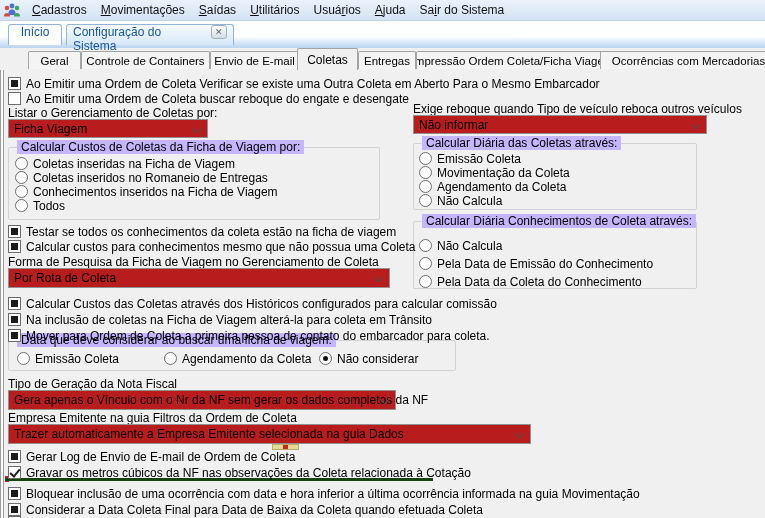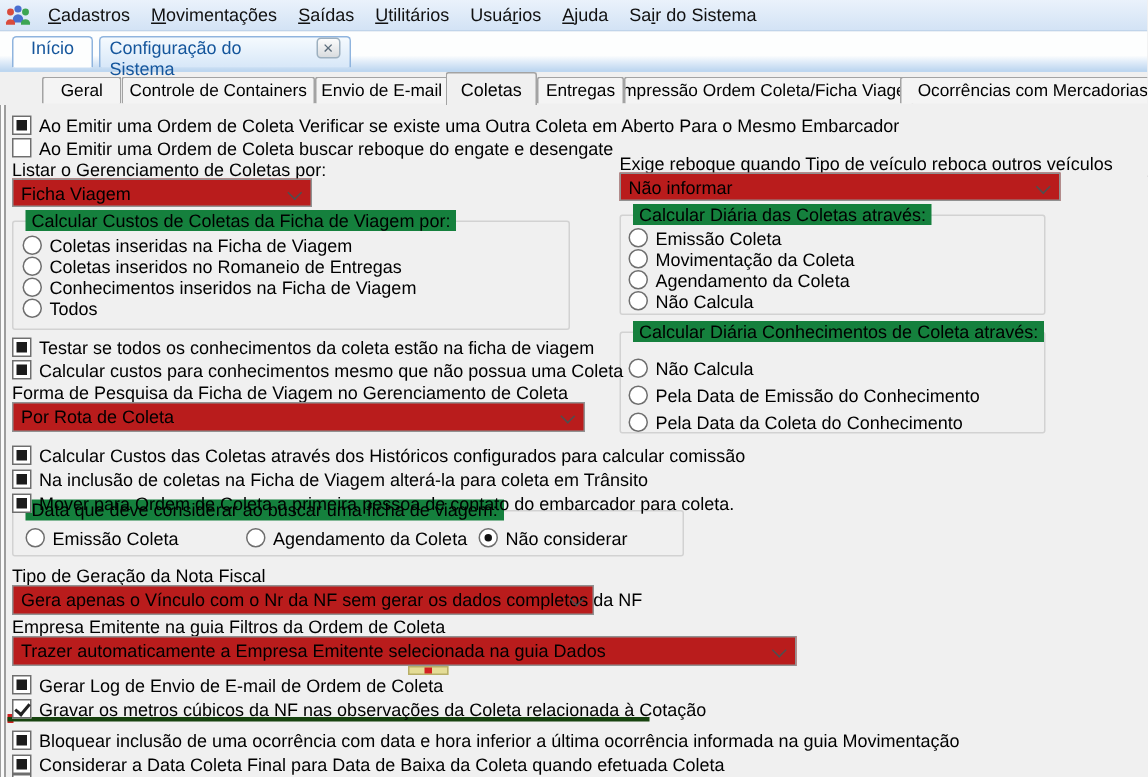--- a/index.html
+++ b/index.html
@@ -47,21 +47,21 @@
   .cb { position:absolute; left:0; top:0; width:13px; height:13px; background:#fff; border:1px solid #6e6e6e; }
   .cb.filled::after { content:""; position:absolute; left:2px; top:2px; width:7px; height:7px; background:#1b1b1b; }
   .cb.check::after { content:""; position:absolute; left:3px; top:0px; width:4px; height:8px;
     border:solid #222; border-width:0 2px 2px 0; transform:rotate(40deg); }
   .rb { position:absolute; left:0; top:0; width:13px; height:13px; background:#fff; border:1px solid #6e6e6e; border-radius:50%; }
   .rb.on::after { content:""; position:absolute; left:3px; top:3px; width:5px; height:5px; border-radius:50%; background:#111; }
   .row .txt { position:absolute; left:18px; top:0px; line-height:14px; white-space:nowrap; }
 
   
   .groupbox { position:absolute; border:1px solid #d2d2d2; border-radius:2px; }
-  .groupbox .gb-title { position:absolute; top:-8px; left:8px; background:#15803d; padding:0 4px; white-space:nowrap; }
+  .groupbox .gb-title { position:absolute; top:-8px; left:8px; background:#c4b5fd; padding:0 4px; white-space:nowrap; }
 
   
   .combo { position:absolute; background:#b91c1c; border:1px solid #919191; }
   .combo .combo-val { position:absolute; left:5px; top:2px; white-space:nowrap; }
   .combo .chev { position:absolute; right:7px; top:5px; width:7px; height:7px;
     border-right:1.5px solid #4f4f4f; border-bottom:1.5px solid #4f4f4f; transform:rotate(45deg); }
 
   
   .green-underline { position:absolute; left:5px; top:478px; width:428px; height:3px; background:#17430f; }
   .red-tick { position:absolute; left:5px; top:476px; width:4px; height:6px; background:#cf2020; }

